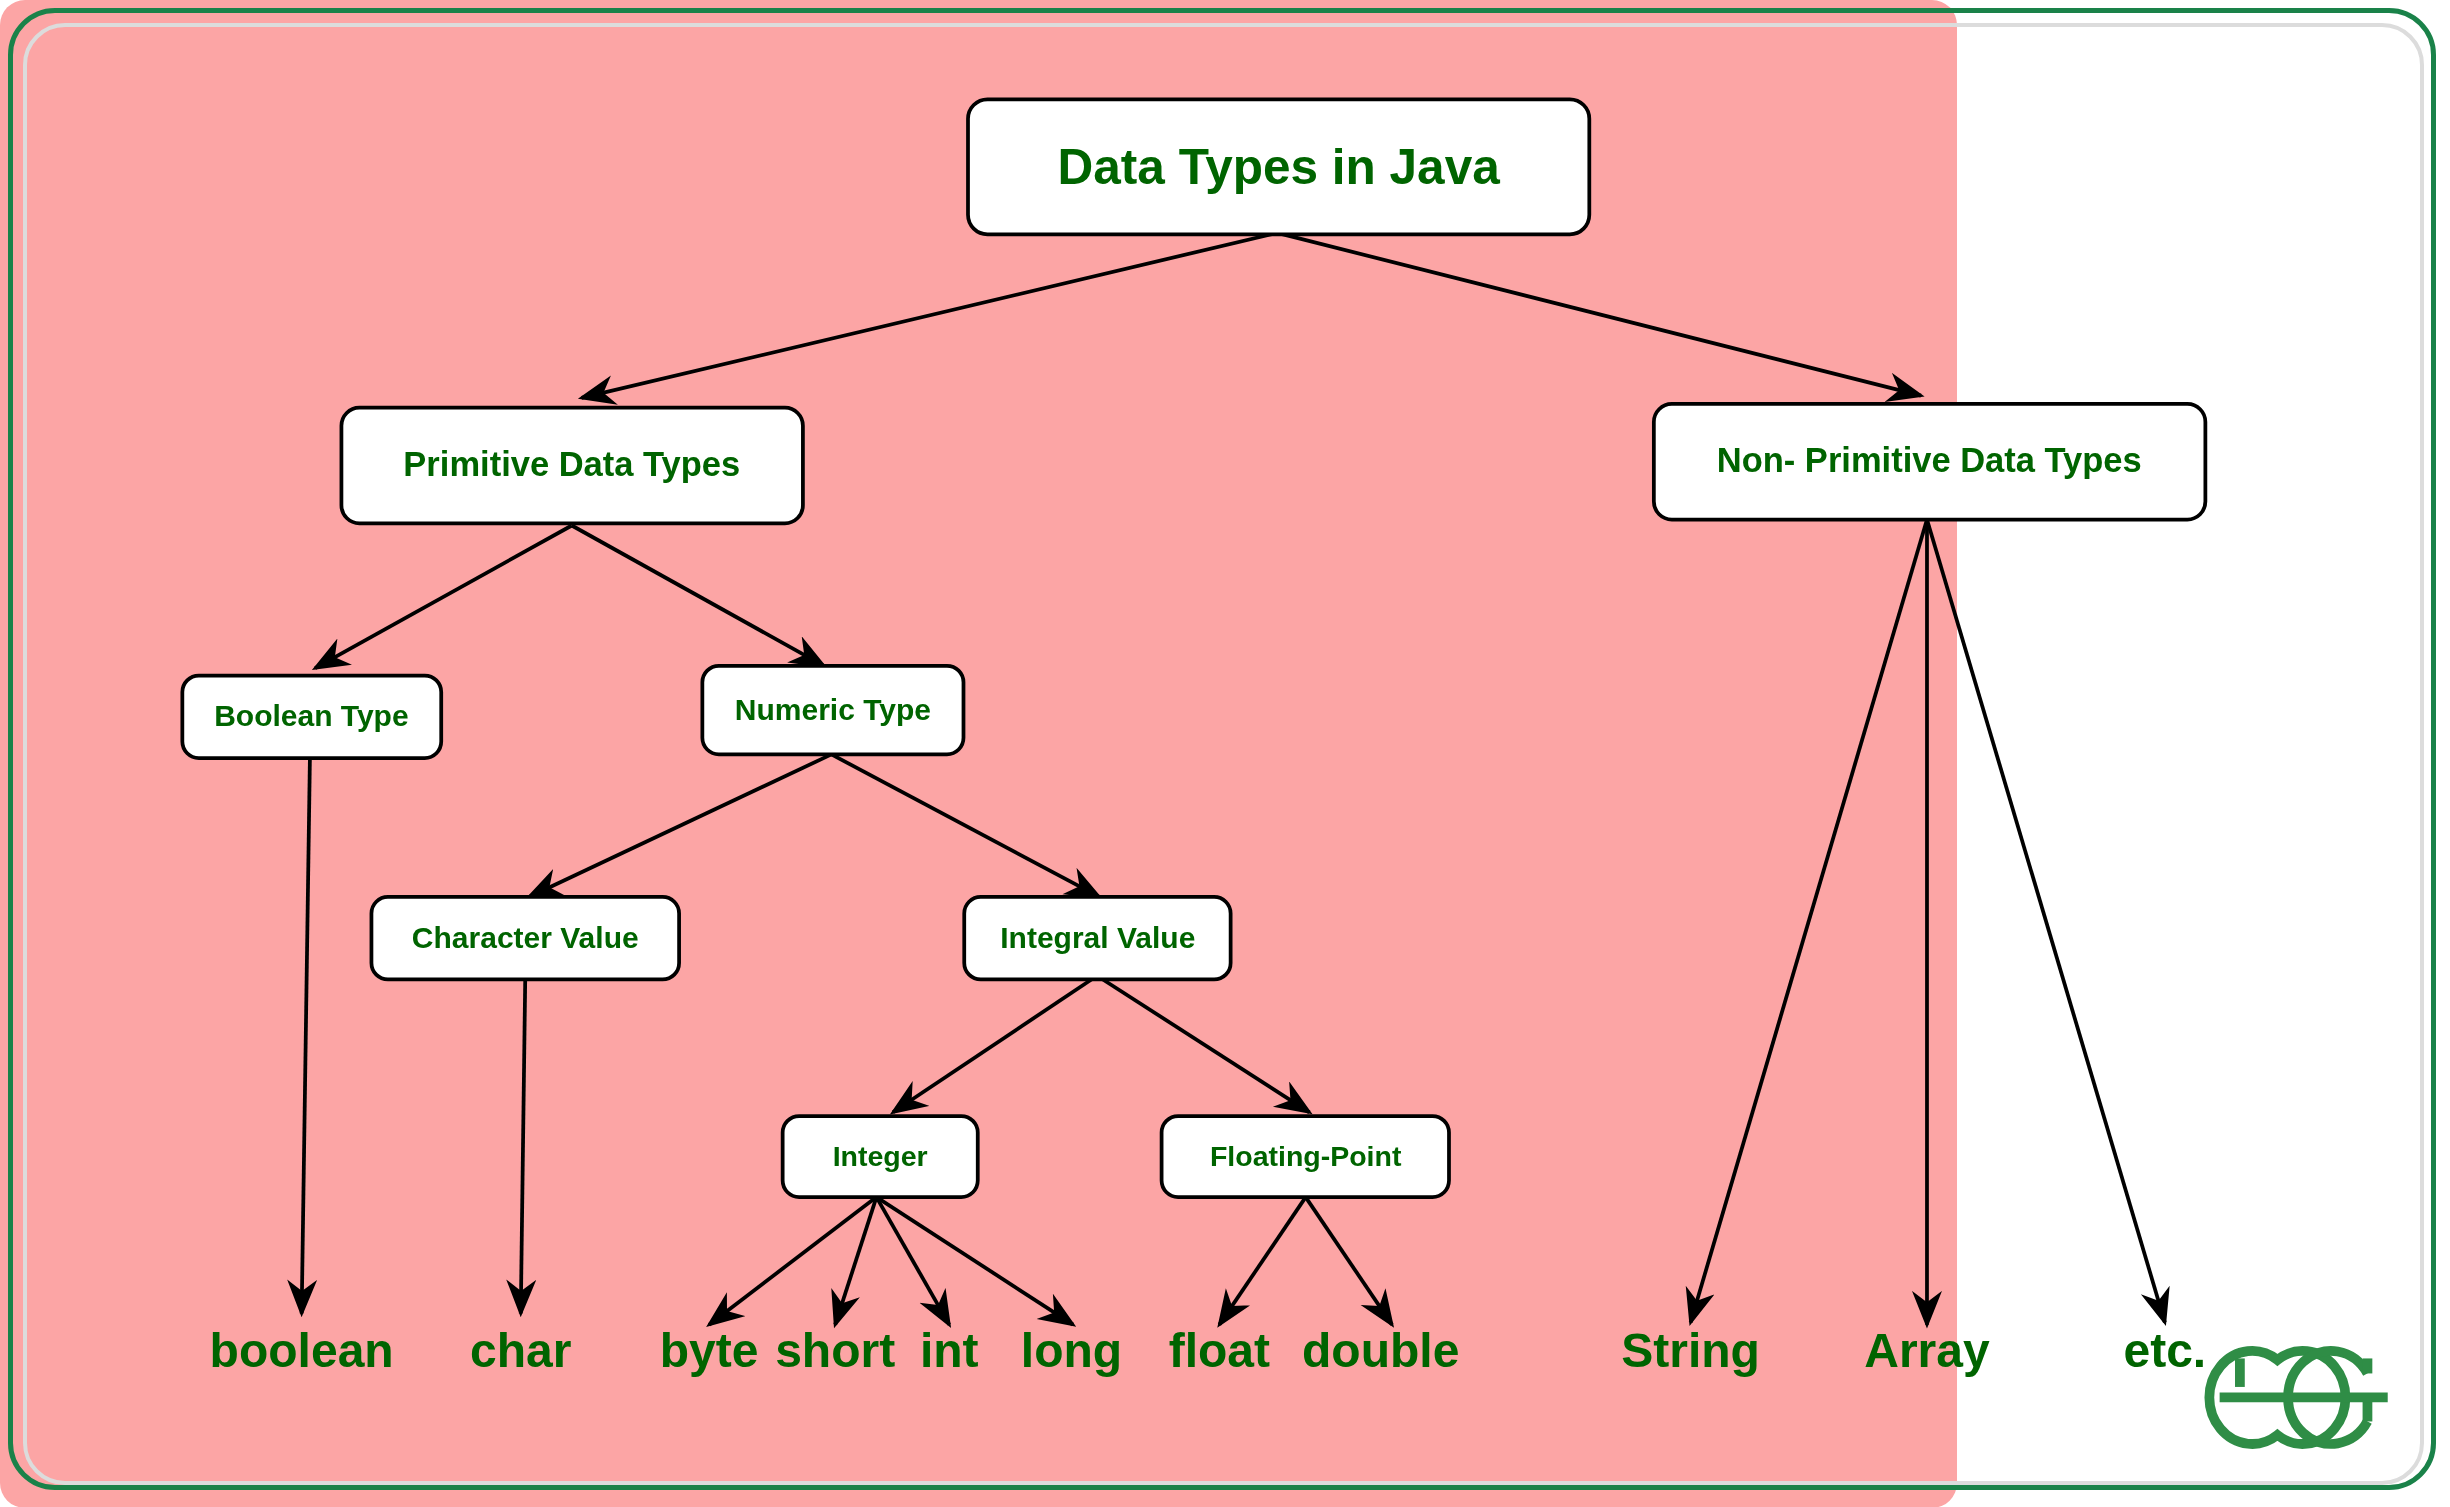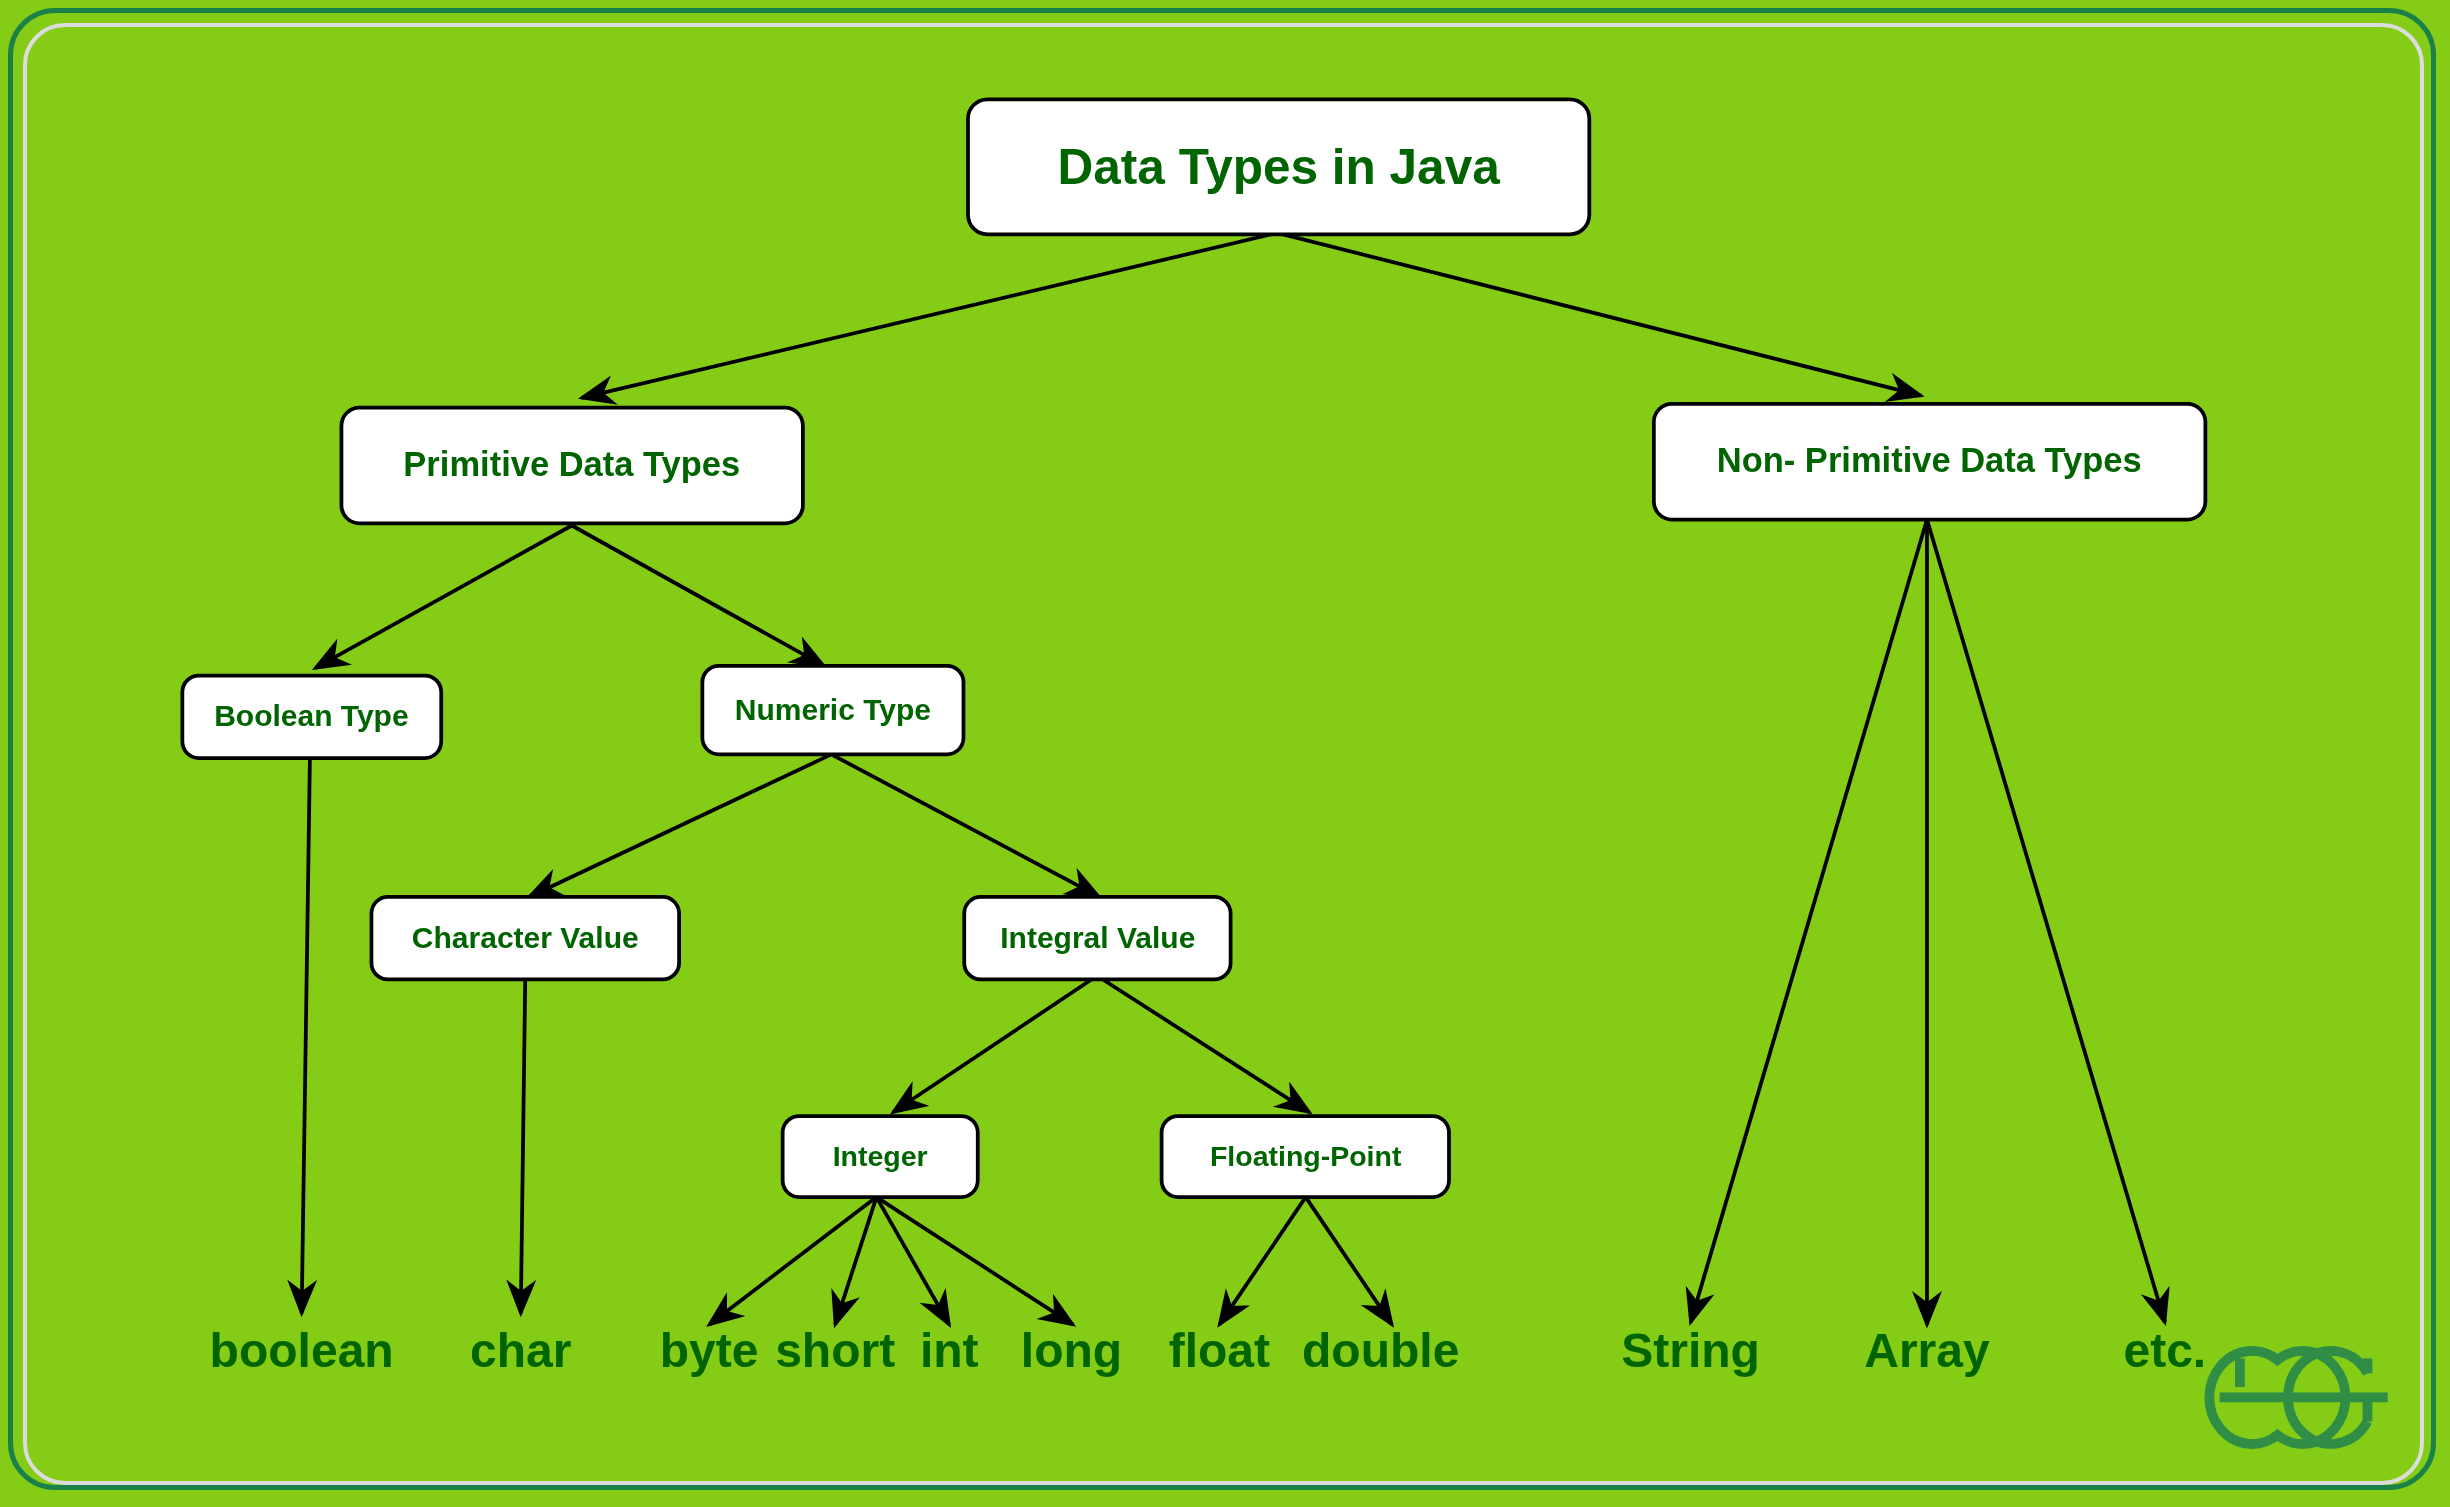--- a/index.html
+++ b/index.html
@@ -9,23 +9,24 @@
     background: #ffffff;
   }
   body {
     width: 2450px;
     height: 1508px;
     font-family: "Liberation Sans", sans-serif;
     overflow: hidden;
   }
   #canvas {
     position: relative;
-    width: 2450px;
+    width: 1957px;
     height: 1508px;
-    background: #84cc16;
+    background: #fca5a5;
+    border-radius: 25px;
   }
   
   .frame-outer {
     position: absolute;
     left: 7.5px;
     top: 7.5px;
     width: 2428px;
     height: 1482px;
     box-sizing: border-box;
     border: 5.3px solid #1a8249;

